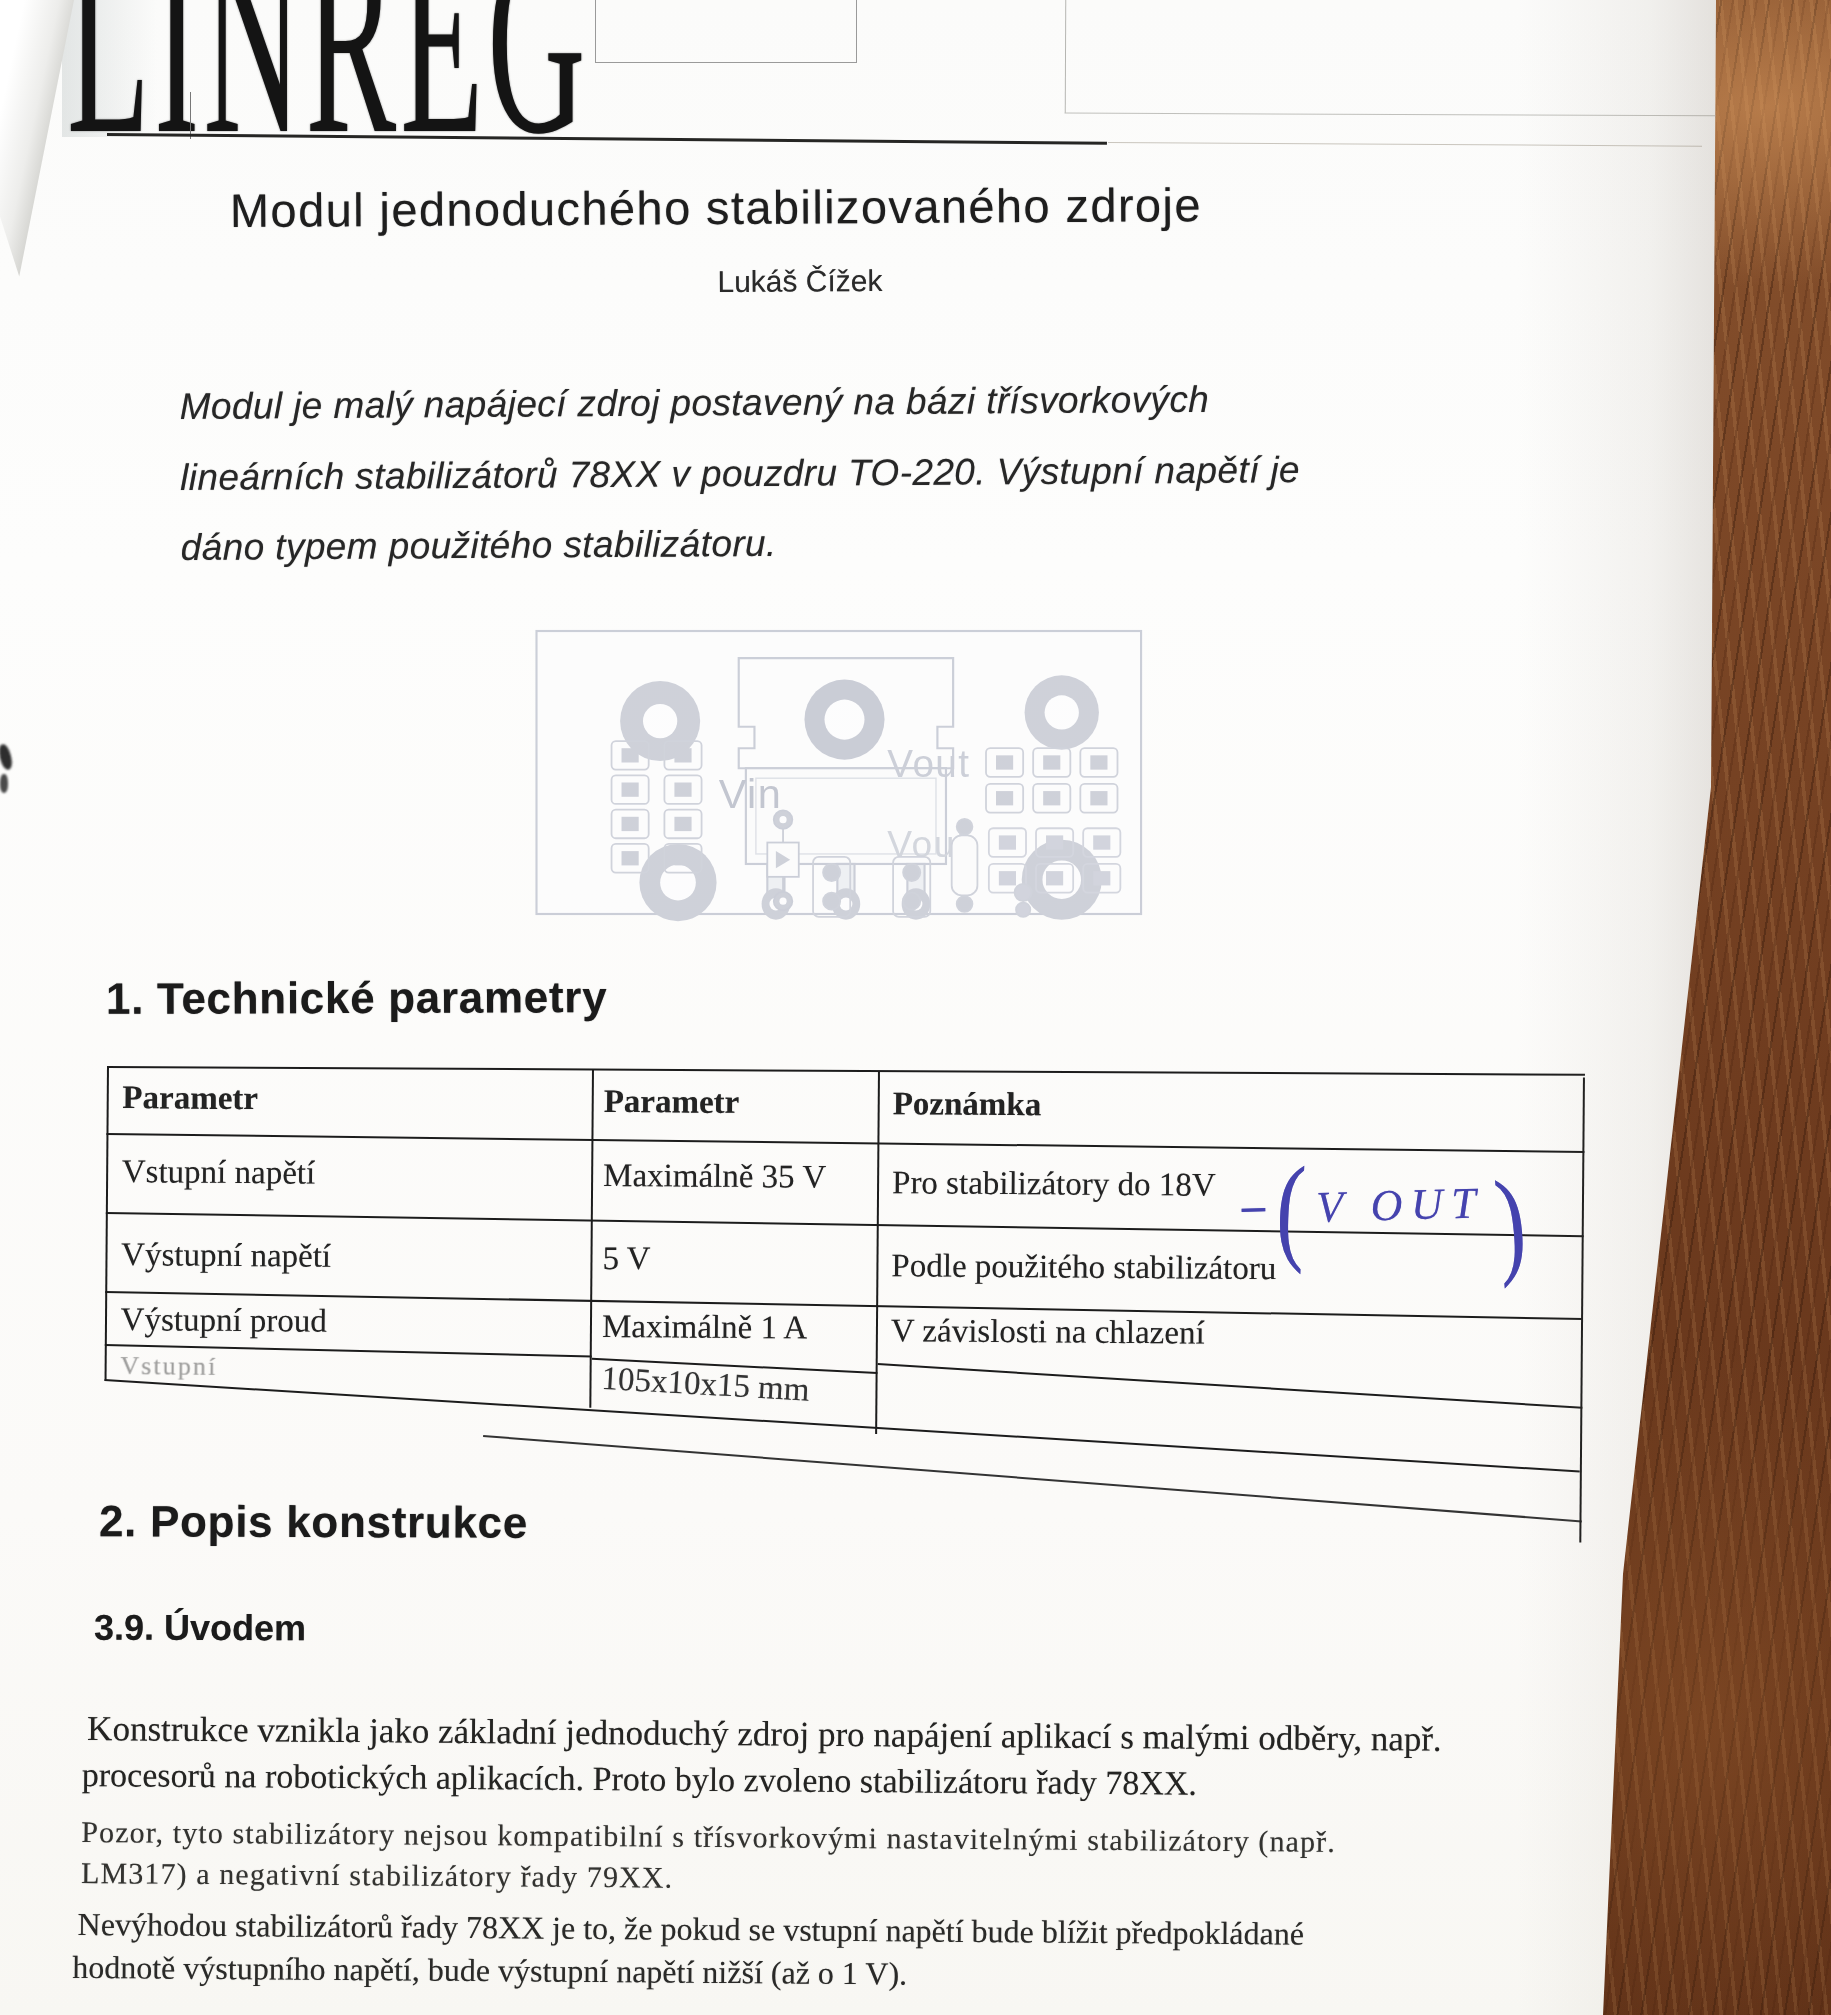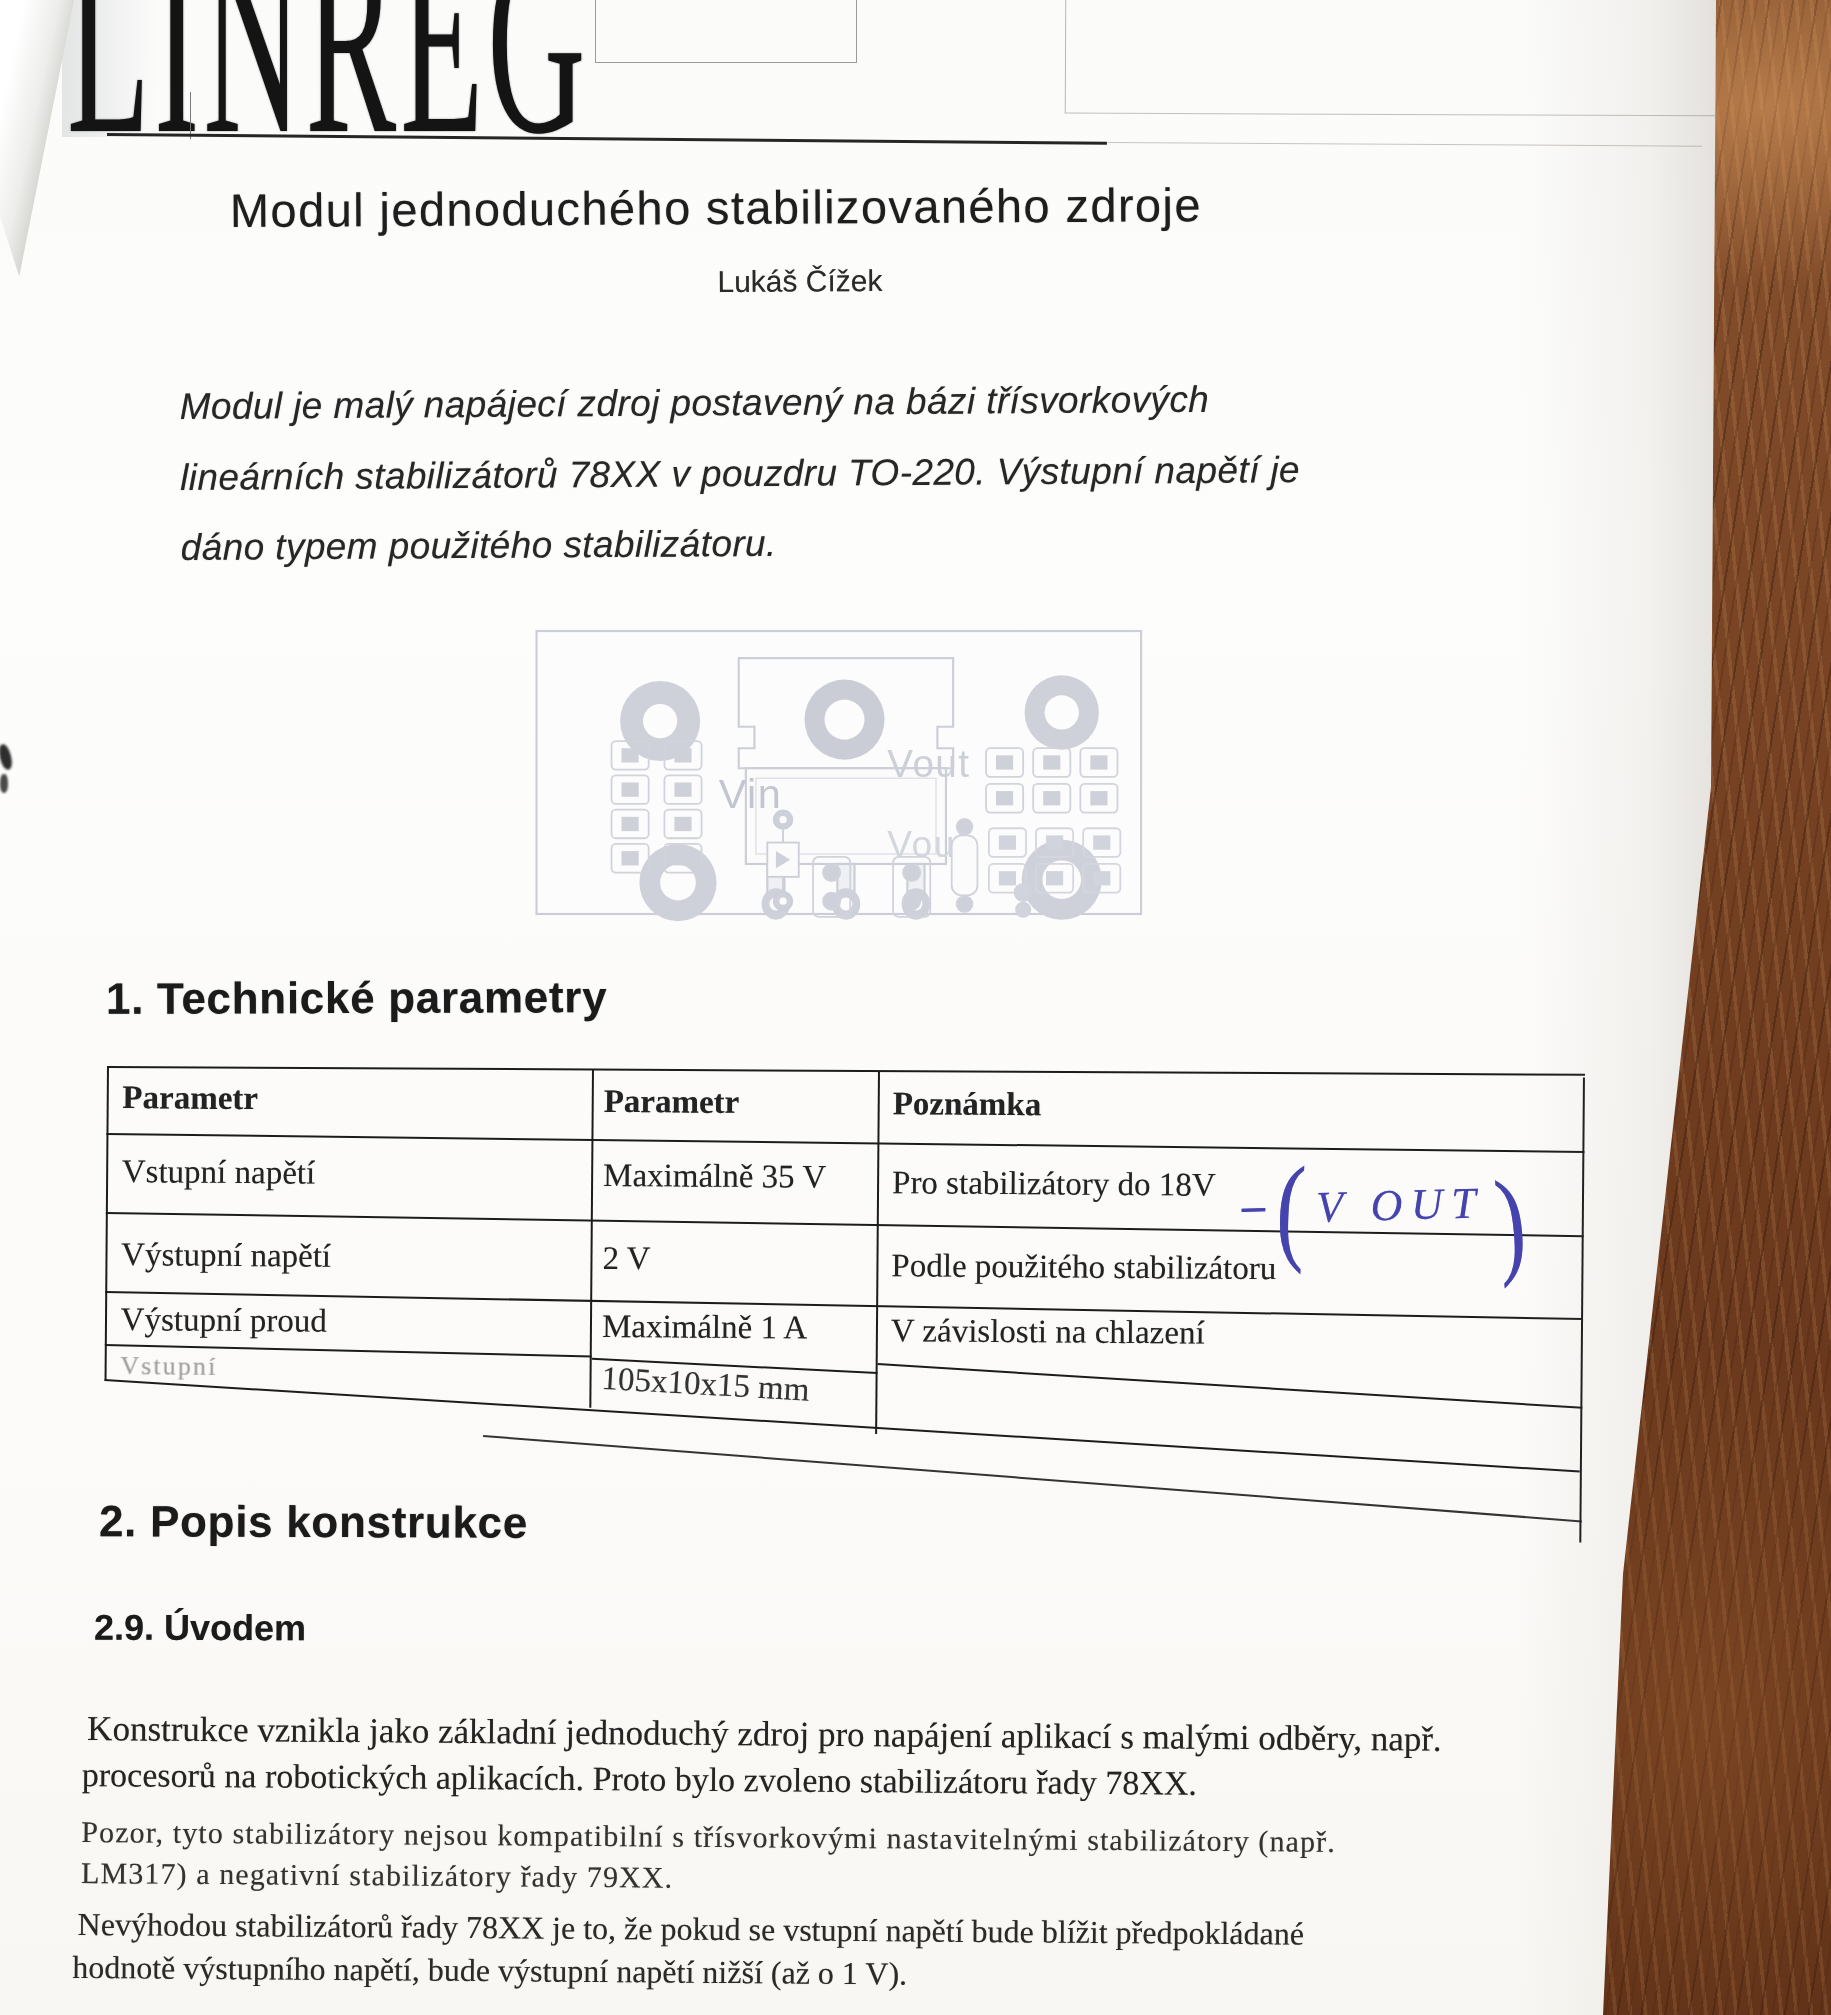--- a/index.html
+++ b/index.html
@@ -282,34 +282,34 @@
       <div class="cell" style="left:786px;top:92px">Pro stabilizátory do 18V</div>
 
       <div class="hand">
         <span class="dash">–</span>
         <span class="paren p-open">(</span>
         <span class="hbody">V OUT</span>
         <span class="paren p-close">)</span>
       </div>
 
       <div class="cell" style="left:15.7px;top:170px">Výstupní napětí</div>
-      <div class="cell" style="left:497px;top:170px">2 V</div>
+      <div class="cell" style="left:497px;top:170px">5 V</div>
       <div class="cell" style="left:786px;top:175px">Podle použitého stabilizátoru</div>
 
       <div class="cell" style="left:15.7px;top:235px">Výstupní proud</div>
       <div class="cell" style="left:497px;top:238px">Maximálně 1 A</div>
       <div class="cell" style="left:786px;top:240px">V závislosti na chlazení</div>
 
       <div class="cell fade-cell" style="left:15.7px;top:285px">Vstupní</div>
       <div class="cell tilt-cell" style="left:497px;top:295px">105x10x15 mm</div>
       <div class="cell" style="left:786px;top:301px"></div>
     </div>
 
     <div class="h1" style="left:99px;top:1497px;transform:rotate(0.2deg)">2. Popis konstrukce</div>
-    <div class="h2" style="left:94px;top:1607px;transform:rotate(0.2deg)">2.9. Úvodem</div>
+    <div class="h2" style="left:94px;top:1607px;transform:rotate(0.2deg)">3.9. Úvodem</div>
 
     <div class="bottom-text">
       <div class="pline p-a" style="left:87px;top:1709px;font-size:35px">Konstrukce vznikla jako základní jednoduchý zdroj pro napájení aplikací s malými odběry, např.</div>
       <div class="pline p-a" style="left:82px;top:1756px">procesorů na robotických aplikacích. Proto bylo zvoleno stabilizátoru řady 78XX.</div>
       <div class="pline p-b" style="left:82px;top:1815px">Pozor, tyto stabilizátory nejsou kompatibilní s třísvorkovými nastavitelnými stabilizátory (např.</div>
       <div class="pline p-b" style="left:82px;top:1856px">LM317) a negativní stabilizátory řady 79XX.</div>
       <div class="pline p-c" style="left:79px;top:1906px">Nevýhodou stabilizátorů řady 78XX je to, že pokud se vstupní napětí bude blížit předpokládané</div>
       <div class="pline p-c" style="left:74px;top:1949px">hodnotě výstupního napětí, bude výstupní napětí nižší (až o 1 V).</div>
     </div>
 

